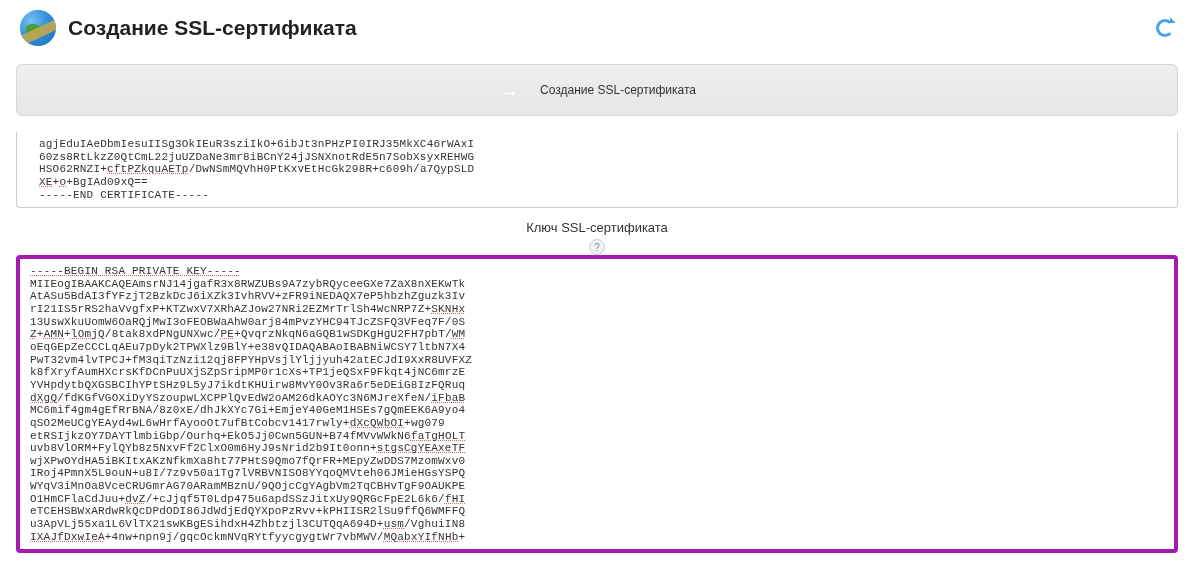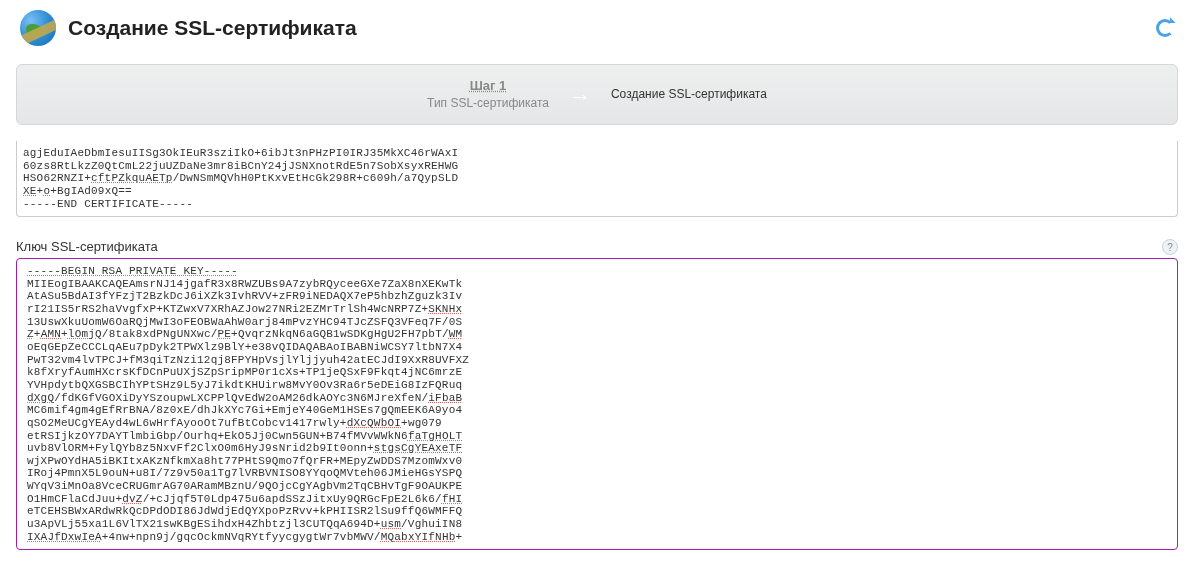--- a/index.html
+++ b/index.html
@@ -110,55 +110,56 @@
       color: #fff;
       font-weight: bold;
     }
     .content {
       padding: 0 16px;
     }
     .cert-box {
       border: 1px solid #ccc;
       border-top: none;
       border-radius: 0 0 4px 4px;
-      padding: 6px 6px;
+      padding: 6px 22px;
       font-family: "Courier New", monospace;
       font-size: 11px;
       line-height: 1.15;
       white-space: pre;
       overflow-x: auto;
       color: #333;
       letter-spacing: 0.2px;
-      margin-bottom: 22px;
+      margin-bottom: 12px;
     }
     .section-label {
       font-size: 13px;
       color: #333;
       margin-bottom: 4px;
     }
     .label-row {
       display: flex;
-      align-items: flex-start;
+      align-items: center;
       justify-content: space-between;
+      flex-direction: column;
     }
     .help-icon {
       width: 16px;
       height: 16px;
       border-radius: 50%;
       background: #eef2f5;
       border: 1px solid #c9d2da;
       display: flex;
       align-items: center;
       justify-content: center;
       font-size: 10px;
       color: #7a8a99;
       cursor: pointer;
     }
     .key-box {
-      border: 1px solid #a21caf;
+      border: 4px solid #a21caf;
       border-radius: 4px;
       padding: 6px 10px;
       font-family: "Courier New", monospace;
       font-size: 11px;
       line-height: 1.15;
       white-space: pre;
       overflow-x: auto;
       color: #333;
       letter-spacing: 0.2px;
     }
@@ -169,24 +170,20 @@
 
 <div class="header">
   <div class="header-left">
     <div class="globe-icon"></div>
     <div class="page-title">Создание SSL-сертификата</div>
   </div>
   <div class="refresh-icon"></div>
 </div>
 
 <div class="stepper">
-  <div class="step">
-    <div class="step-title-inactive">Шаг 1</div>
-    <div class="step-sub-inactive">Тип SSL-сертификата</div>
-  </div>
   <div class="arrow">→</div>
   <div class="step">
     <div class="step-sub-active">Создание SSL-сертификата</div>
   </div>
 </div>
 
 <div class="content">
 
   <div class="cert-box"><span>agjEduIAeDbmIesuIISg3OkIEuR3sziIkO+6ibJt3nPHzPI0IRJ35MkXC46rWAxI</span>
 <span>60zs8RtLkzZ0QtCmL22juUZDaNe3mr8iBCnY24jJSNXnotRdE5n7SobXsyxREHWG</span>

